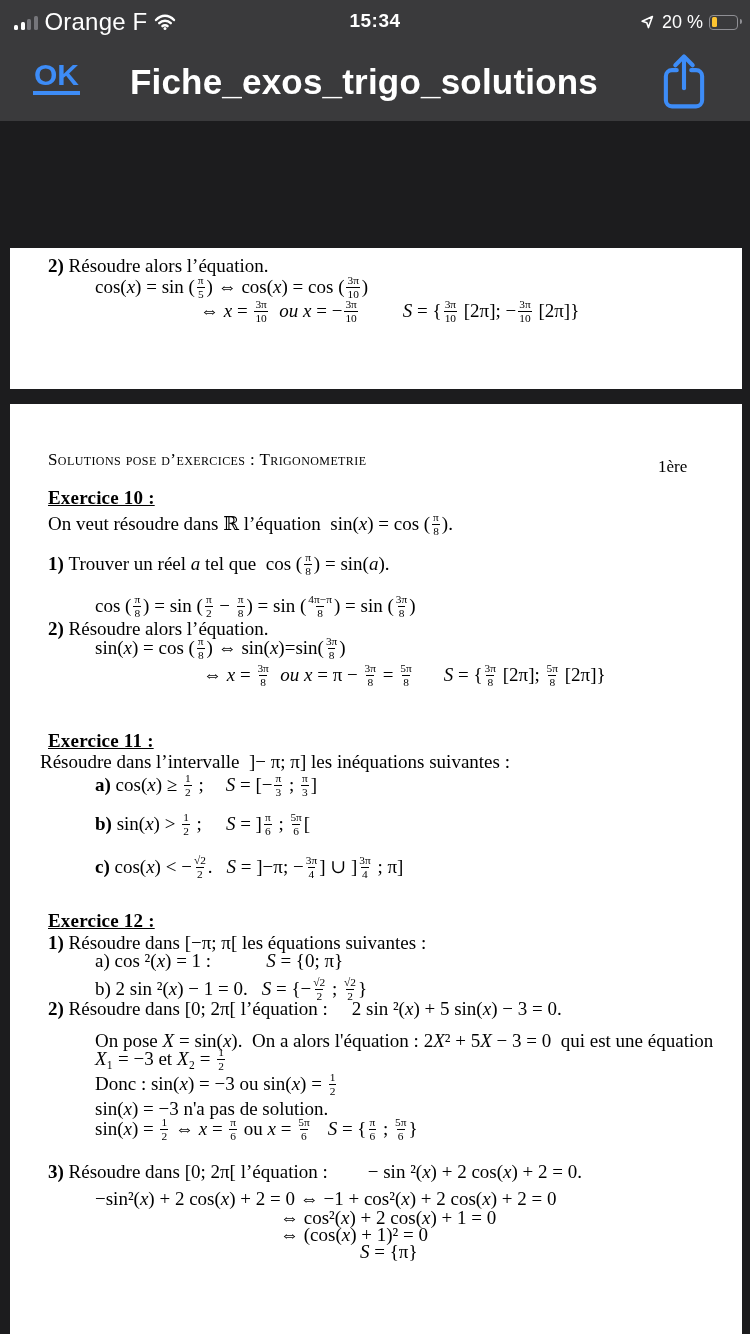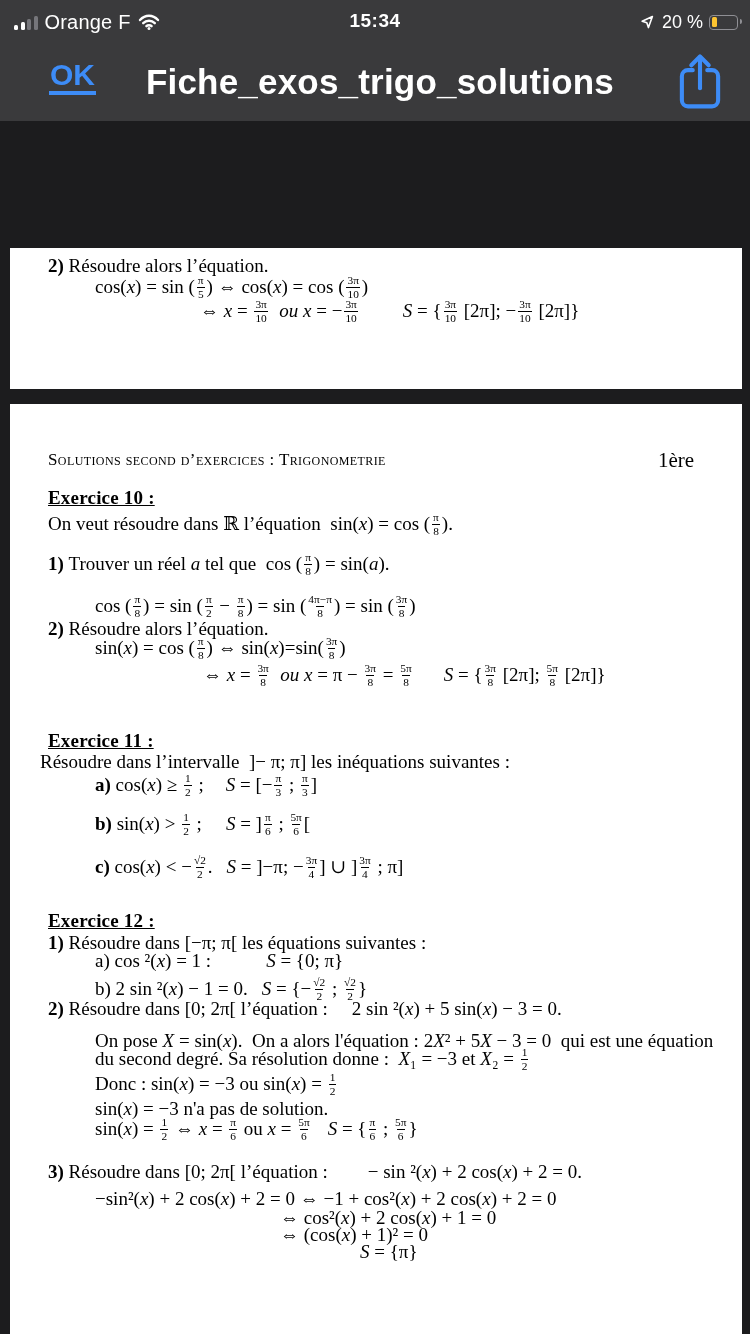--- a/index.html
+++ b/index.html
@@ -8,44 +8,44 @@
   
   .chrome{position:absolute;top:0;left:0;width:750px;height:121px;background:#3a3a3c;}
   .status-bar{position:absolute;top:0;left:0;width:750px;height:44px;color:#fff;}
   .sb-left{position:absolute;left:14px;top:9px;display:flex;align-items:center;gap:7px;height:26px;}
   .sig{display:flex;align-items:flex-end;gap:2.5px;height:15px;}
   .sig i{display:block;width:4px;border-radius:1.5px;background:#fff;}
   .sig i:nth-child(1){height:5px;}
   .sig i:nth-child(2){height:8px;}
   .sig i:nth-child(3){height:11px;background:#76767b;}
   .sig i:nth-child(4){height:14px;background:#76767b;}
-  .carrier{font-size:20px;letter-spacing:.2px;}
+  .carrier{font-size:24px;letter-spacing:.2px;}
   .sb-center{position:absolute;left:0;right:0;top:10px;text-align:center;
              font-size:19px;font-weight:bold;letter-spacing:.5px;}
   .sb-right{position:absolute;right:12px;top:9px;display:flex;align-items:center;gap:6px;height:26px;font-size:18px;}
   .battery{position:relative;width:27px;height:13px;border:1.5px solid #8f8f94;border-radius:4px;}
   .battery .lvl{position:absolute;left:1.5px;top:1.5px;bottom:1.5px;width:5px;border-radius:1.5px;background:#fdc431;}
   .battery .cap{position:absolute;right:-4.5px;top:3px;width:2px;height:5px;border-radius:0 2px 2px 0;background:#8f8f94;}
-  .nav-bar{position:absolute;top:44px;left:16px;width:728px;height:77px;}
+  .nav-bar{position:absolute;top:44px;left:0;width:728px;height:77px;}
   .ok-btn{position:absolute;left:33px;top:14px;font-size:30px;font-weight:bold;color:#3d8cf7;
           border-bottom:4px solid #3d8cf7;line-height:1.1;cursor:pointer;background:none;padding:0 1px 0 1px;}
   .nav-title{position:absolute;left:0;right:0;top:18px;text-align:center;color:#fff;
              font-size:35px;font-weight:bold;letter-spacing:.2px;}
   .share-btn{position:absolute;right:22px;top:8px;width:44px;height:58px;cursor:pointer;}
   
   .doc-area{position:absolute;top:121px;left:0;width:750px;height:1204px;background:#1c1c1e;}
   .page{position:absolute;background:#fff;color:#000;
         font-family:"Liberation Serif","DejaVu Serif",serif;font-size:19px;}
   .ln{position:absolute;display:flex;align-items:center;white-space:pre;min-height:24px;line-height:1.15;}
   .ln span.t{display:inline-block;}
   .it{font-style:italic;}
   .bd{font-weight:bold;}
   .heading{font-weight:bold;text-decoration:underline;letter-spacing:.2px;justify-content:flex-end;}
   .sc{font-variant:small-caps;font-size:17px;letter-spacing:.4px;}
-  .small{font-size:21px;}
+  .small{font-size:17px;margin-top:7px;}
   .frac{display:inline-flex;flex-direction:column;align-items:center;
         font-size:0.60em;line-height:1.12;margin:0 2px;vertical-align:middle;}
   .frac .den{border-top:1px solid #000;padding:0 1px;}
   svg{display:block;}
 </style>
 </head>
 <body>
 
 <div class="screen">
 
@@ -97,41 +97,41 @@
     </div>
   </div>
 
   <div class="doc-area">
     <div class="page" style="top: 127px; left: 10px; width: 732px; height: 141px;">
         <div class="ln" style="left: 38px; top: 6px;"><span class="bd">2) </span><span class="t">Résoudre alors l’équation.</span></div>
         <div class="ln" style="left: 85px; top: 26px;"><span class="t">cos(</span><span class="it">x</span><span class="t">) = sin (</span><span class="frac"><span class="num">π</span><span class="den">5</span></span><span class="t">) ⇔ cos(</span><span class="it">x</span><span class="t">) = cos (</span><span class="frac"><span class="num">3π</span><span class="den">10</span></span><span class="t">)</span></div>
         <div class="ln" style="left: 190px; top: 50px;"><span class="t">⇔ </span><span class="it">x</span><span class="t"> = </span><span class="frac"><span class="num">3π</span><span class="den">10</span></span><span class="t">  </span><span class="it">ou x</span><span class="t"> = −</span><span class="frac"><span class="num">3π</span><span class="den">10</span></span><span style="width: 43px; display: inline-block;"></span><span class="it">S</span><span class="t"> = {</span><span class="frac"><span class="num">3π</span><span class="den">10</span></span><span class="t"> [2π]; −</span><span class="frac"><span class="num">3π</span><span class="den">10</span></span><span class="t"> [2π]}</span></div>
       </div>
     <div class="page" style="top: 283px; left: 10px; width: 732px; height: 1042px;">
-        <div class="ln sc" style="left: 38px; top: 44px;"><span class="t">Solutions second d’exercices : Trigonometrie</span></div>
+        <div class="ln sc" style="left: 38px; top: 44px;"><span class="t">Solutions pose d’exercices : Trigonometrie</span></div>
         <div class="ln small" style="left: 648px; top: 44px;"><span class="t">1ère</span></div>
         <div class="ln heading" style="left: 38px; top: 82px;"><span class="t">Exercice 10 :</span></div>
         <div class="ln" style="left: 38px; top: 107px;"><span class="t">On veut résoudre dans ℝ l’équation  sin(</span><span class="it">x</span><span class="t">) = cos (</span><span class="frac"><span class="num">π</span><span class="den">8</span></span><span class="t">).</span></div>
         <div class="ln" style="left: 38px; top: 147px;"><span class="bd">1) </span><span class="t">Trouver un réel </span><span class="it">a</span><span class="t"> tel que  cos (</span><span class="frac"><span class="num">π</span><span class="den">8</span></span><span class="t">) = sin(</span><span class="it">a</span><span class="t">).</span></div>
         <div class="ln" style="left: 85px; top: 189px;"><span class="t">cos (</span><span class="frac"><span class="num">π</span><span class="den">8</span></span><span class="t">) = sin (</span><span class="frac"><span class="num">π</span><span class="den">2</span></span><span class="t"> − </span><span class="frac"><span class="num">π</span><span class="den">8</span></span><span class="t">) = sin (</span><span class="frac"><span class="num">4π−π</span><span class="den">8</span></span><span class="t">) = sin (</span><span class="frac"><span class="num">3π</span><span class="den">8</span></span><span class="t">)</span></div>
         <div class="ln" style="left: 38px; top: 213px;"><span class="bd">2) </span><span class="t">Résoudre alors l’équation.</span></div>
         <div class="ln" style="left: 85px; top: 231px;"><span class="t">sin(</span><span class="it">x</span><span class="t">) = cos (</span><span class="frac"><span class="num">π</span><span class="den">8</span></span><span class="t">) ⇔ sin(</span><span class="it">x</span><span class="t">)=sin(</span><span class="frac"><span class="num">3π</span><span class="den">8</span></span><span class="t">)</span></div>
         <div class="ln" style="left: 193px; top: 258px;"><span class="t">⇔ </span><span class="it">x</span><span class="t"> = </span><span class="frac"><span class="num">3π</span><span class="den">8</span></span><span class="t">  </span><span class="it">ou x</span><span class="t"> = π − </span><span class="frac"><span class="num">3π</span><span class="den">8</span></span><span class="t"> = </span><span class="frac"><span class="num">5π</span><span class="den">8</span></span><span style="width: 30px; display: inline-block;"></span><span class="it">S</span><span class="t"> = {</span><span class="frac"><span class="num">3π</span><span class="den">8</span></span><span class="t"> [2π]; </span><span class="frac"><span class="num">5π</span><span class="den">8</span></span><span class="t"> [2π]}</span></div>
         <div class="ln heading" style="left: 38px; top: 325px;"><span class="t">Exercice 11 :</span></div>
         <div class="ln" style="left: 30px; top: 346px;"><span class="t">Résoudre dans l’intervalle  ]− π; π] les inéquations suivantes :</span></div>
         <div class="ln" style="left: 85px; top: 368px;"><span class="bd">a) </span><span class="t">cos(</span><span class="it">x</span><span class="t">) ≥ </span><span class="frac"><span class="num">1</span><span class="den">2</span></span><span class="t"> ;</span><span style="width: 22px; display: inline-block;"></span><span class="it">S</span><span class="t"> = [−</span><span class="frac"><span class="num">π</span><span class="den">3</span></span><span class="t"> ; </span><span class="frac"><span class="num">π</span><span class="den">3</span></span><span class="t">]</span></div>
         <div class="ln" style="left: 85px; top: 407px;"><span class="bd">b) </span><span class="t">sin(</span><span class="it">x</span><span class="t">) &gt; </span><span class="frac"><span class="num">1</span><span class="den">2</span></span><span class="t"> ;</span><span style="width: 24px; display: inline-block;"></span><span class="it">S</span><span class="t"> = ]</span><span class="frac"><span class="num">π</span><span class="den">6</span></span><span class="t"> ; </span><span class="frac"><span class="num">5π</span><span class="den">6</span></span><span class="t">[</span></div>
         <div class="ln" style="left: 85px; top: 450px;"><span class="bd">c) </span><span class="t">cos(</span><span class="it">x</span><span class="t">) &lt; −</span><span class="frac"><span class="num">√2</span><span class="den">2</span></span><span class="t">.</span><span style="width: 14px; display: inline-block;"></span><span class="it">S</span><span class="t"> = ]−π; −</span><span class="frac"><span class="num">3π</span><span class="den">4</span></span><span class="t">] ∪ ]</span><span class="frac"><span class="num">3π</span><span class="den">4</span></span><span class="t"> ; π]</span></div>
         <div class="ln heading" style="left: 38px; top: 505px;"><span class="t">Exercice 12 :</span></div>
         <div class="ln" style="left: 38px; top: 527px;"><span class="bd">1) </span><span class="t">Résoudre dans [−π; π[ les équations suivantes :</span></div>
         <div class="ln" style="left: 85px; top: 545px;"><span class="t">a) cos ²(</span><span class="it">x</span><span class="t">) = 1 :</span><span style="width: 55px; display: inline-block;"></span><span class="it">S</span><span class="t"> = {0; π}</span></div>
         <div class="ln" style="left: 85px; top: 572px;"><span class="t">b) 2 sin ²(</span><span class="it">x</span><span class="t">) − 1 = 0.</span><span style="width: 14px; display: inline-block;"></span><span class="it">S</span><span class="t"> = {−</span><span class="frac"><span class="num">√2</span><span class="den">2</span></span><span class="t"> ; </span><span class="frac"><span class="num">√2</span><span class="den">2</span></span><span class="t">}</span></div>
         <div class="ln" style="left: 38px; top: 593px;"><span class="bd">2) </span><span class="t">Résoudre dans [0; 2π[ l’équation :</span><span style="width: 24px; display: inline-block;"></span><span class="t">2 sin ²(</span><span class="it">x</span><span class="t">) + 5 sin(</span><span class="it">x</span><span class="t">) − 3 = 0.</span></div>
         <div class="ln" style="left: 85px; top: 625px;"><span class="t">On pose </span><span class="it">X</span><span class="t"> = sin(</span><span class="it">x</span><span class="t">).  On a alors l'équation : 2</span><span class="it">X</span><span class="t">² + 5</span><span class="it">X</span><span class="t"> − 3 = 0  qui est une équation</span></div>
-        <div class="ln" style="left: 85px; top: 642px;"><span class="t">du second degré. Sa résolution donne :  </span><span class="it">X</span><span class="t">₁ = −3 et </span><span class="it">X</span><span class="t">₂ = </span><span class="frac"><span class="num">1</span><span class="den">2</span></span></div>
+        <div class="ln" style="left: 85px; top: 642px;"><span class="it">X</span><span class="t">₁ = −3 et </span><span class="it">X</span><span class="t">₂ = </span><span class="frac"><span class="num">1</span><span class="den">2</span></span></div>
         <div class="ln" style="left: 85px; top: 667px; text-align: right;"><span class="t">Donc : sin(</span><span class="it">x</span><span class="t">) = −3 ou sin(</span><span class="it">x</span><span class="t">) = </span><span class="frac"><span class="num">1</span><span class="den">2</span></span></div>
         <div class="ln" style="left: 85px; top: 693px;"><span class="t">sin(</span><span class="it">x</span><span class="t">) = −3 n'a pas de solution.</span></div>
         <div class="ln" style="left: 85px; top: 712px;"><span class="t">sin(</span><span class="it">x</span><span class="t">) = </span><span class="frac"><span class="num">1</span><span class="den">2</span></span><span class="t"> ⇔ </span><span class="it">x</span><span class="t"> = </span><span class="frac"><span class="num">π</span><span class="den">6</span></span><span class="t"> ou </span><span class="it">x</span><span class="t"> = </span><span class="frac"><span class="num">5π</span><span class="den">6</span></span><span style="width: 16px; display: inline-block;"></span><span class="it">S</span><span class="t"> = {</span><span class="frac"><span class="num">π</span><span class="den">6</span></span><span class="t"> ; </span><span class="frac"><span class="num">5π</span><span class="den">6</span></span><span class="t">}</span></div>
         <div class="ln" style="left: 38px; top: 756px;"><span class="bd">3) </span><span class="t">Résoudre dans [0; 2π[ l’équation :</span><span style="width: 40px; display: inline-block;"></span><span class="t">− sin ²(</span><span class="it">x</span><span class="t">) + 2 cos(</span><span class="it">x</span><span class="t">) + 2 = 0.</span></div>
         <div class="ln" style="left: 85px; top: 783px;"><span class="t">−sin²(</span><span class="it">x</span><span class="t">) + 2 cos(</span><span class="it">x</span><span class="t">) + 2 = 0 ⇔ −1 + cos²(</span><span class="it">x</span><span class="t">) + 2 cos(</span><span class="it">x</span><span class="t">) + 2 = 0</span></div>
         <div class="ln" style="left: 270px; top: 802px;"><span class="t">⇔ cos²(</span><span class="it">x</span><span class="t">) + 2 cos(</span><span class="it">x</span><span class="t">) + 1 = 0</span></div>
         <div class="ln" style="left: 270px; top: 819px;"><span class="t">⇔ (cos(</span><span class="it">x</span><span class="t">) + 1)² = 0</span></div>
         <div class="ln" style="left: 350px; top: 836px;"><span class="it">S</span><span class="t"> = {π}</span></div>
       </div>
   </div>

